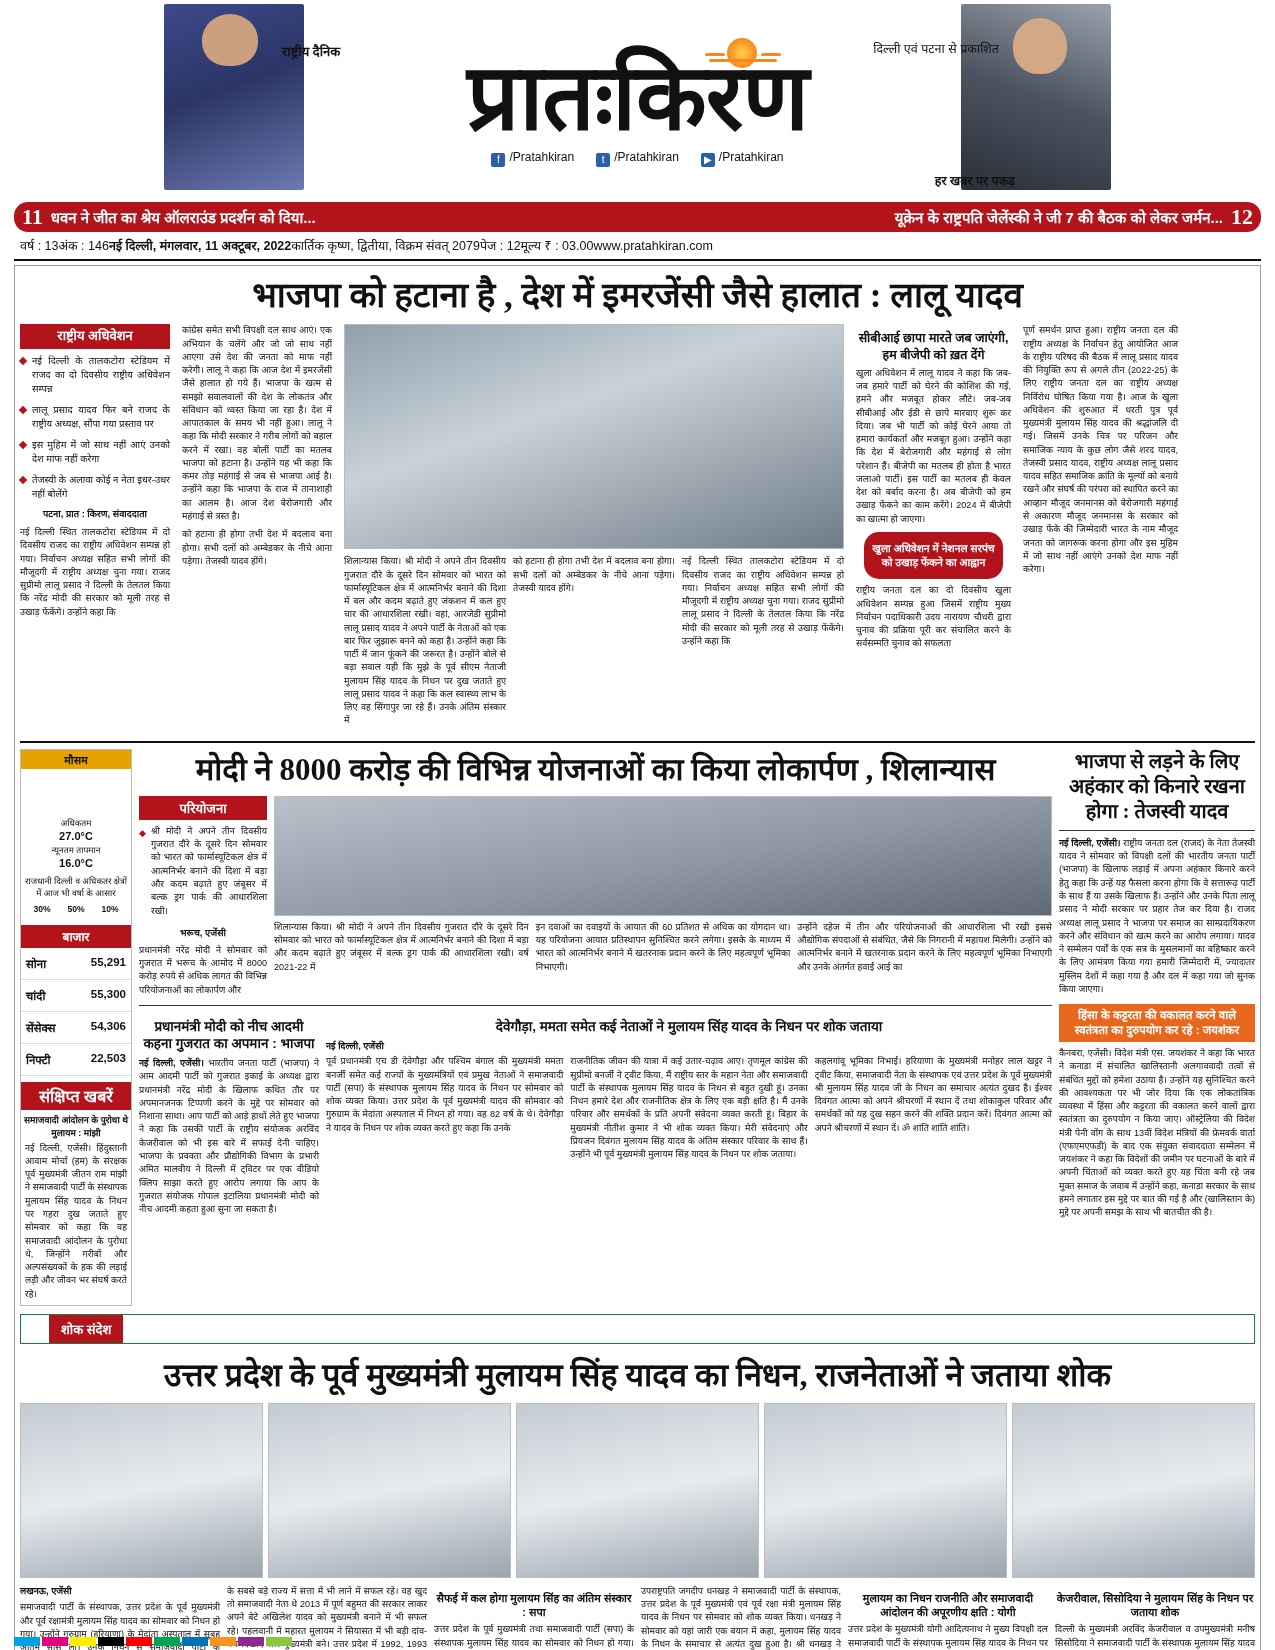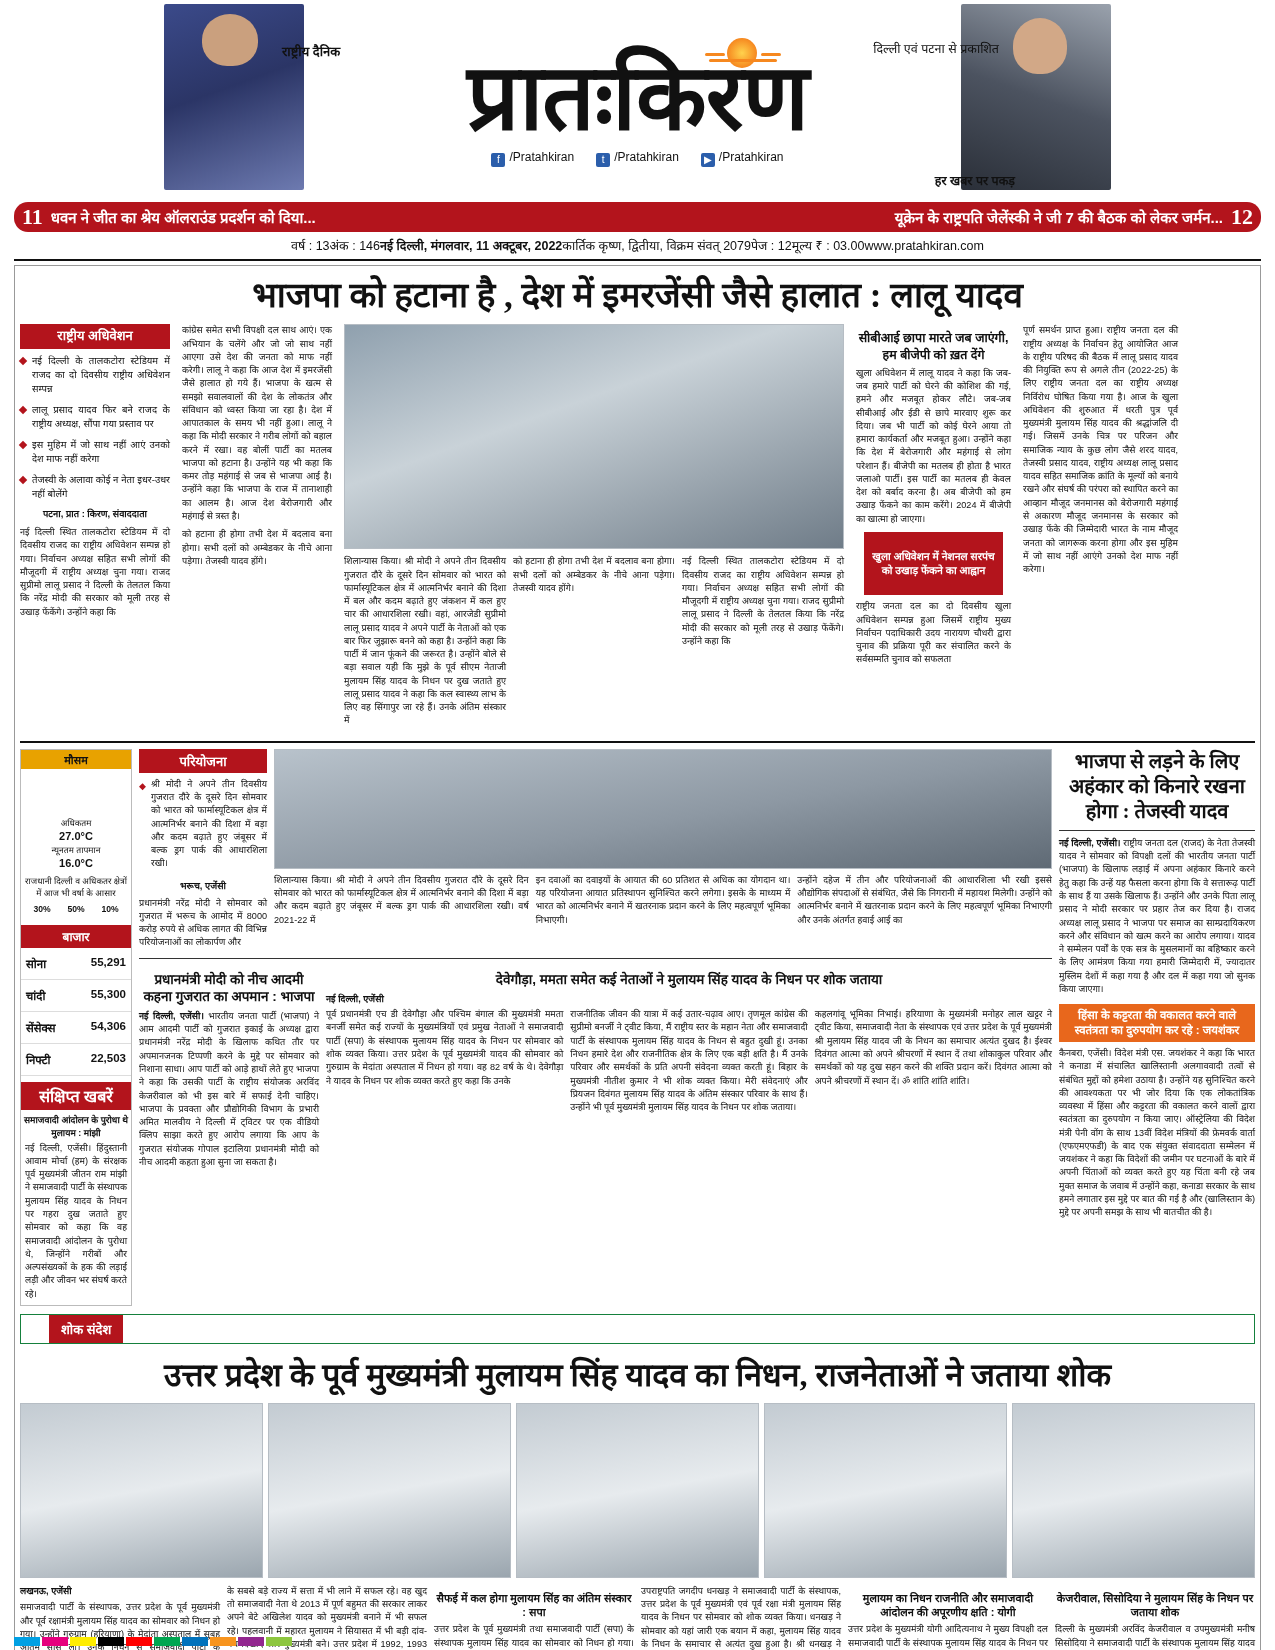--- a/index.html
+++ b/index.html
@@ -73,21 +73,21 @@
   .redstrip{
     height:30px; background:#b3141c; color:#fff; display:flex; align-items:center;
     justify-content:space-between; padding:0 8px; margin-top:2px;border-radius:14px;
   }
   .redstrip .num{ font-size:22px; font-weight:bold; font-family:"Liberation Serif",serif; }
   .redstrip .txt{ font-size:15px; font-weight:bold; }
   .rs-left,.rs-right{ display:flex; align-items:center; gap:8px; }
 
   
   .infobar{
-    display:flex; justify-content:center; align-items:center;
+    display:flex; justify-content:flex-start; align-items:center;
     font-size:12.5px; padding:5px 6px; border-bottom:2px solid #111; color:#111;
   }
 
   
   .mainwrap{ border:1px solid #999; margin-top:4px; padding:5px; }
 
   .lead-headline{
     font-family:"Liberation Serif", serif;
     font-size:35px; font-weight:bold; text-align:center; line-height:1.18;
     padding:4px 0 8px;
@@ -111,21 +111,21 @@
   .photo{
     background:#cfd6dc; position:relative; overflow:hidden; border:1px solid #b6bdc4;
   }
   .photo.grad1{ background:linear-gradient(160deg,#8fa0ae 0%,#c9d2d8 40%,#6f7c88 100%); }
   .photo.grad2{ background:linear-gradient(170deg,#b8c2cb 0%,#8d98a3 55%,#5f6a75 100%); }
   .photo.hospital{ background:linear-gradient(170deg,#c3cbd2 0%,#e7ebee 50%,#9aa5ae 100%); }
 
   .subhead{ font-size:12.5px; font-weight:bold; text-align:center; margin:6px 0 4px; line-height:1.3; }
   .redbar-sub{
     background:#b3141c; color:#fff; font-size:10.5px; font-weight:bold;
-    text-align:center; padding:18px 4px; margin:6px 8px 5px; line-height:1.3;
+    text-align:center; padding:10px 4px; margin:6px 8px 5px; line-height:1.3;border-radius:15px;
   }
 
   
   .block2{ display:flex; gap:7px; margin-top:8px; border-top:2px solid #111; padding-top:6px; }
 
   .weather-box{ width:112px; border:1px solid #bbb; }
   .wb-head{ background:#e8a200; color:#111; font-size:11px; font-weight:bold; text-align:center; padding:2px; }
   .wb-body{ font-size:8.6px; padding:4px; text-align:center; line-height:1.4;margin-top:44px; }
   .wb-temp{ font-size:11px; font-weight:bold; }
   .market-head{ background:#b3141c; color:#fff; font-size:12px; font-weight:bold; text-align:center; padding:3px; margin-top:6px; }
@@ -295,20 +295,21 @@
         <div class="market-row">
           <span>निफ्टी</span>
           <span>22,503</span>
         </div>
         <div class="brief-head">संक्षिप्त खबरें</div>
         <div style="font-size:9px;font-weight:bold;text-align:center;padding:3px">समाजवादी आंदोलन के पुरोधा थे मुलायम : मांझी</div>
         <div class="col" style="padding:0 4px 4px">नई दिल्ली, एजेंसी। हिंदुस्तानी आवाम मोर्चा (हम) के संरक्षक पूर्व मुख्यमंत्री जीतन राम मांझी ने समाजवादी पार्टी के संस्थापक मुलायम सिंह यादव के निधन पर गहरा दुख जताते हुए सोमवार को कहा कि वह समाजवादी आंदोलन के पुरोधा थे, जिन्होंने गरीबों और अल्पसंख्यकों के हक की लड़ाई लड़ी और जीवन भर संघर्ष करते रहे।</div>
       </div>
 
       <div style="flex:1">
+        <div class="big2-headline">मोदी ने 8000 करोड़ की विभिन्न योजनाओं का किया लोकार्पण , शिलान्यास</div>
         <div style="display:flex;gap:7px">
           <div style="width:128px">
             <div class="redbox-head">परियोजना</div>
             <div class="col" style="position:relative;padding-left:12px">
               <span style="position:absolute;left:0;top:2px;color:#b3141c">◆</span>
               <span>श्री मोदी ने अपने तीन दिवसीय गुजरात दौरे के दूसरे दिन सोमवार को भारत को फार्मास्यूटिकल क्षेत्र में आत्मनिर्भर बनाने की दिशा में बड़ा और कदम बढ़ाते हुए जंबूसर में बल्क ड्रग पार्क की आधारशिला रखी।</span>
             </div>
             <div class="byline" style="margin-top:8px">भरूच, एजेंसी</div>
             <div class="col">प्रधानमंत्री नरेंद्र मोदी ने सोमवार को गुजरात में भरूच के आमोद में 8000 करोड़ रुपये से अधिक लागत की विभिन्न परियोजनाओं का लोकार्पण और</div>
           </div>

